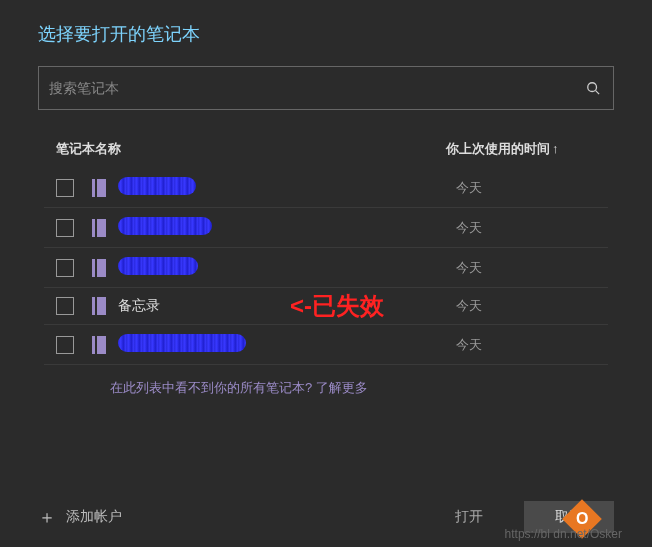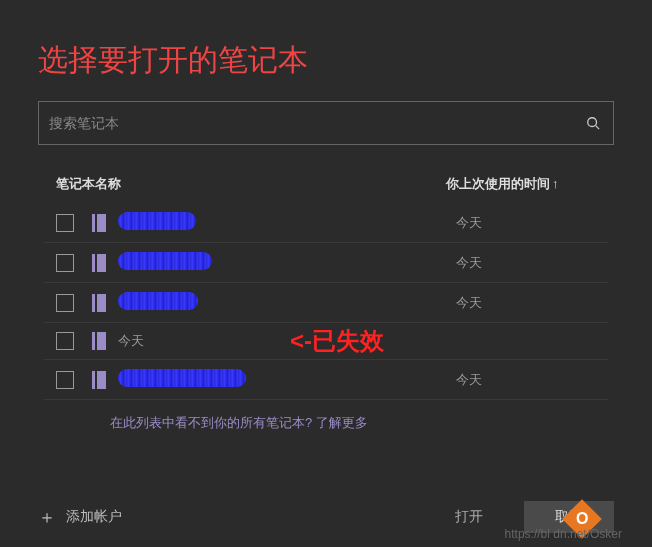--- a/index.html
+++ b/index.html
@@ -6,24 +6,24 @@
 body {
   width: 652px;
   height: 547px;
   background: #2b2b2b;
   font-family: "Microsoft YaHei", "Segoe UI", sans-serif;
   color: #ccc;
   overflow: hidden;
   position: relative;
 }
 .dialog-title {
-  font-size: 30px;
+  font-size: 18px;
   font-weight: 300;
-  color: #ef4444;
-  padding: 40px 0 20px 38px;
+  color: #7dd3fc;
+  padding: 22px 0 20px 38px;
 }
 .search-box {
   margin: 0 38px;
   border: 1px solid #666;
   display: flex;
   align-items: center;
   height: 44px;
 }
 .search-input {
   flex: 1;
@@ -232,20 +232,21 @@
     </div>
     <div class="item-row">
       <div class="checkbox"></div>
       <div class="nb-icon"></div>
       <div class="nb-name"><span class="redacted" style="width: 80px;"></span></div>
       <div class="nb-time">今天</div>
     </div>
     <div class="item-row">
       <div class="checkbox"></div>
       <div class="nb-icon"></div>
+      <div class="nb-name">备忘录</div>
       <div class="nb-time">今天</div>
       <div class="invalid-annotation">&lt;-已失效</div>
     </div>
     <div class="item-row">
       <div class="checkbox"></div>
       <div class="nb-icon"></div>
       <div class="nb-name"><span class="redacted" style="width: 128px;"></span></div>
       <div class="nb-time">今天</div>
     </div>
   </div>

